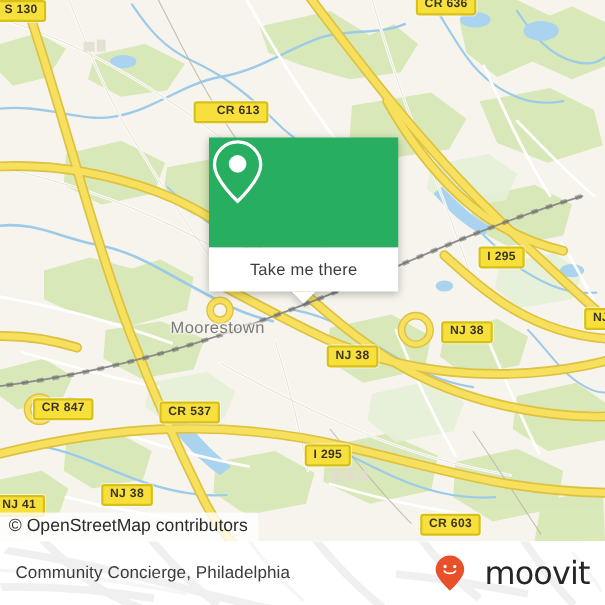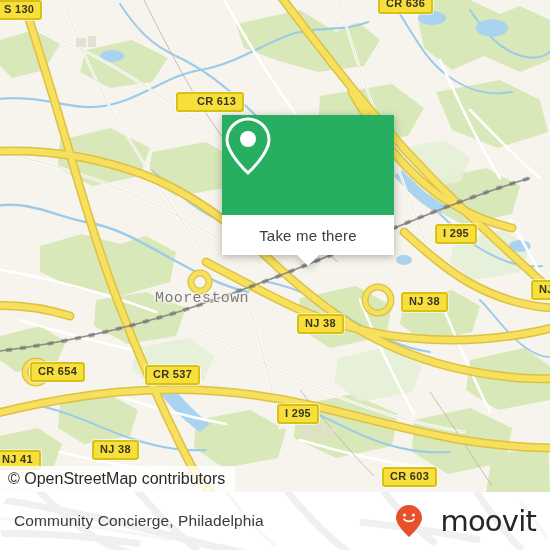--- a/index.html
+++ b/index.html
@@ -37,28 +37,26 @@
   .place-label{
     position:absolute;
     color:#7a7a7a;
     font-size:15px;
     letter-spacing:.4px;
     white-space:nowrap;
     text-shadow:
       1px 0 2px #f6f4ec,-1px 0 2px #f6f4ec,
       0 1px 2px #f6f4ec,0 -1px 2px #f6f4ec,
       1px 1px 2px #f6f4ec,-1px -1px 2px #f6f4ec;
-    font-family: Liberation Mono, monospace;
   }
 
   
   .callout{
-    position:absolute;left:190px;top:115px;width:172px;
+    position:absolute;left:190px;top:125px;width:172px;
     filter:drop-shadow(0 2px 4px rgba(0,0,0,.28));
-    margin-left:32px;
   }
   .callout-top{
     background:#27ae60;height:100px;
     display:flex;align-items:center;justify-content:center;
   }
   .callout-bottom{
     background:#ffffff;height:40px;
     display:flex;align-items:center;justify-content:center;
     position:relative;
   }
@@ -263,21 +261,21 @@
 
     <div class="place-label" style="left:155px;top:290px;">Moorestown</div>
 
     <div class="shield" style="left:-4px;top:0px;">S 130</div>
     <div class="shield" style="left:378px;top:-6px;">CR 636</div>
     <div class="shield" style="left:176px;top:92px;padding-left:19px;">CR 613</div>
     <div class="shield" style="left:435px;top:224px;">I 295</div>
     <div class="shield" style="left:401px;top:292px;">NJ 38</div>
     <div class="shield" style="left:531px;top:280px;">NJ</div>
     <div class="shield" style="left:297px;top:314px;">NJ 38</div>
-    <div class="shield" style="left:30px;top:362px;">CR 654</div>
+    <div class="shield" style="left:30px;top:362px;">CR 847</div>
     <div class="shield" style="left:145px;top:365px;">CR 537</div>
     <div class="shield" style="left:277px;top:404px;">I 295</div>
     <div class="shield" style="left:92px;top:440px;">NJ 38</div>
     <div class="shield" style="left:-6px;top:450px;">NJ 41</div>
     <div class="shield" style="left:382px;top:467px;">CR 603</div>
 
     <div class="callout">
       <div class="callout-top">
         <svg width="52" height="62" viewBox="0 0 52 62">
           <path d="M26,4 C14.4,4 5,13.4 5,25 C5,38.5 26,58 26,58 C26,58 47,38.5 47,25 C47,13.4 37.6,4 26,4 Z" fill="none" stroke="#ffffff" stroke-width="3"></path>

